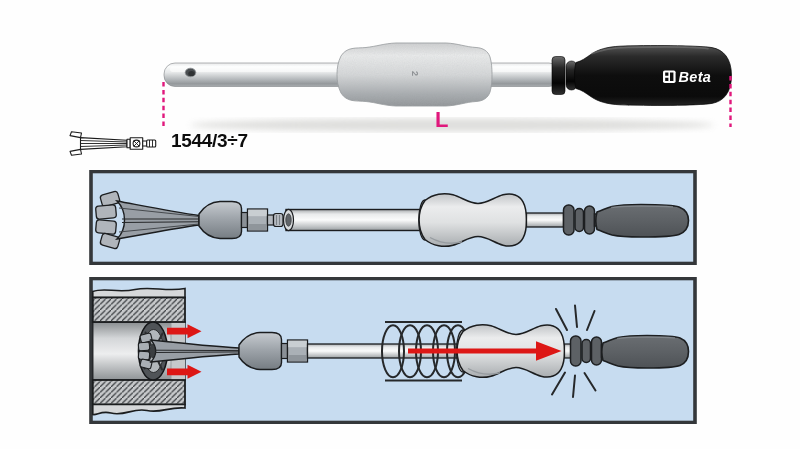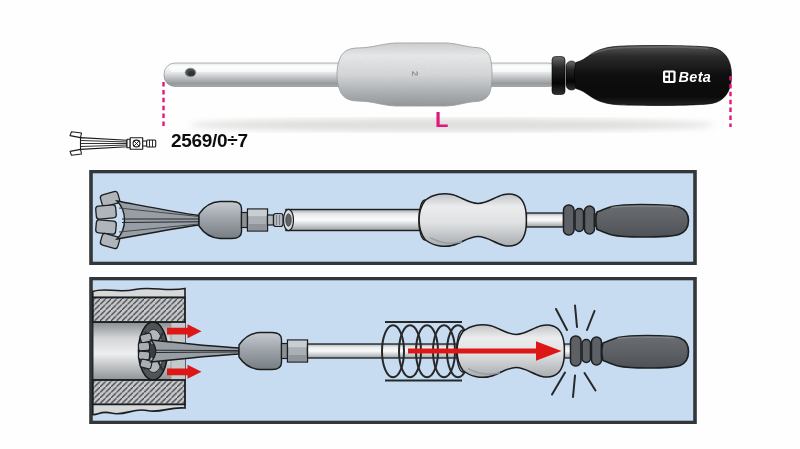--- a/index.html
+++ b/index.html
@@ -146,21 +146,21 @@
     <path d="M12,9.5 L58,11 M12,15.5 L58,14 M12,12.5 L58,12.5" fill="none" stroke-width=".9"></path>
     <rect x="58" y="8.2" width="3.2" height="8.6"></rect>
     <rect x="61.2" y="6.8" width="12.5" height="11.4"></rect>
     <circle cx="67.5" cy="12.5" r="3.4" fill="none"></circle>
     <path d="M64.6,9.6 L70.4,15.4 M70.4,9.6 L64.6,15.4" fill="none" stroke-width=".9"></path>
     <rect x="73.7" y="10" width="4" height="5"></rect>
     <rect x="77.7" y="9" width="9" height="7" rx="1"></rect>
     <path d="M80.5,9 V16 M83.5,9 V16" fill="none" stroke-width=".9"></path>
   </svg>
 
-  <div class="code">2569/0÷7</div>
+  <div class="code">1544/3÷7</div>
 
   <div class="llabel">L</div>
 
   <svg style="left:89px;top:170px" width="608" height="95" viewBox="0 0 608 95">
     <rect x="2" y="1.5" width="604" height="92" fill="var(--panel_bg,#c7dcf0)" stroke="var(--panel_border,#34373a)" stroke-width="3.6"></rect>
 
     <g stroke="#1b1d1f">
       <rect x="-9" y="-6" width="18" height="12" rx="3" transform="translate(21,29) rotate(-16)" fill="#b0b5bb" stroke-width="1.3"></rect>
       <rect x="-10" y="-6.5" width="20" height="13" rx="3" transform="translate(17,42) rotate(-5)" fill="#b0b5bb" stroke-width="1.3"></rect>
       <rect x="-10" y="-6.5" width="20" height="13" rx="3" transform="translate(17,57) rotate(5)" fill="#b0b5bb" stroke-width="1.3"></rect>

